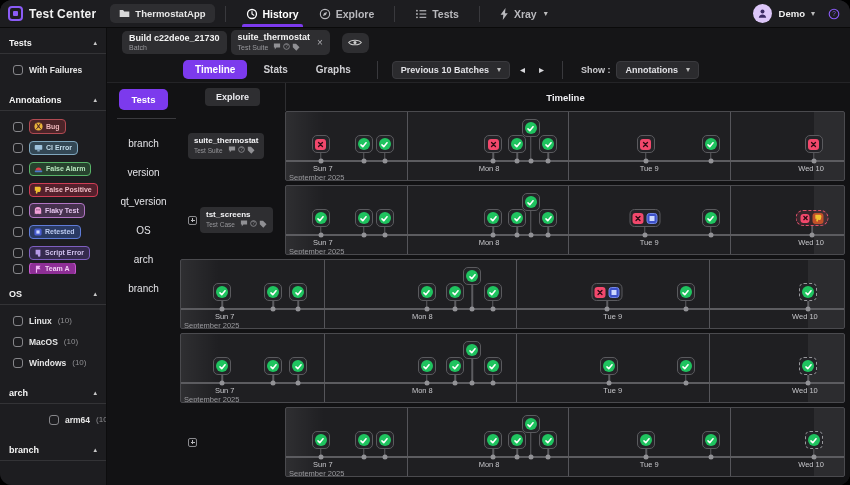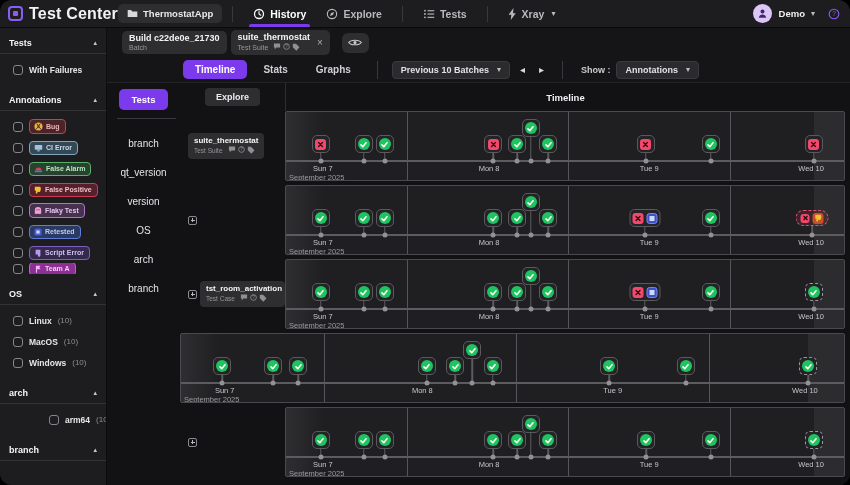--- a/index.html
+++ b/index.html
@@ -3,21 +3,21 @@
 <meta charset="utf-8">
 <style>
   * { margin:0; padding:0; box-sizing:border-box; }
   html,body { background:#000; width:850px; height:485px; font-family:"Liberation Sans","DejaVu Sans",sans-serif; }
   .window { width:850px; height:485px; background:#151517; border-radius:12px; overflow:hidden; position:relative; }
 
   
   .topbar { height:28px; background:#1d1d20; display:flex; align-items:center; padding:0 10px 0 8px; border-bottom:1px solid #0a0a0a; position:relative; }
   .logo { width:15px; height:15px; border:2px solid #8b5cf6; border-radius:4px; display:flex; align-items:center; justify-content:center; margin-right:6px; }
   .logo i { width:5px; height:5px; background:#8b5cf6; border-radius:1px; display:block; }
-  .app-title { color:#f2f2f2; font-weight:bold; font-size:16px; letter-spacing:.2px; }
+  .app-title { color:#f2f2f2; font-weight:bold; font-size:12px; letter-spacing:.2px; margin-right:14px; }
   .proj-btn { background:#2e2e31; border:none; border-radius:5px; color:#e8e8e8; font-weight:bold; font-size:9.5px; padding:4px 9px; display:flex; align-items:center; gap:5px; cursor:pointer; font-family:inherit; }
   .vsep { width:1px; height:16px; background:#39393d; margin:0 10px; }
   .nav { display:flex; align-items:center; height:100%; }
   .nav-item { display:flex; align-items:center; gap:5px; color:#b9b9bd; font-size:10.5px; font-weight:bold; padding:0 10px; height:100%; position:relative; cursor:pointer; }
   .nav-item.active { color:#ffffff; }
   .nav-underline { position:absolute; left:6px; right:6px; bottom:0; height:3px; background:#7c3aed; border-radius:2px 2px 0 0; }
   .nicon { display:flex; align-items:center; }
   .caret { font-size:8px; color:#bdbdbd; margin-left:2px; }
   .tb-right { margin-left:auto; display:flex; align-items:center; gap:7px; }
   .avatar { width:19px; height:19px; border-radius:50%; background:#dcc6f8; display:flex; align-items:center; justify-content:center; cursor:pointer; }
@@ -393,22 +393,22 @@
           <span class="caret">▾</span>
         </button>
       </div>
 
       <div class="content">
         <div class="facet-col">
           <button class="facet-btn">Tests</button>
           <div class="facet-div"></div>
           <div id="facetitems" style="margin-top: 10px;">
               <div class="facet-item">branch</div>
+              <div class="facet-item">version</div>
               <div class="facet-item">qt_version</div>
-              <div class="facet-item">version</div>
               <div class="facet-item">OS</div>
               <div class="facet-item">arch</div>
               <div class="facet-item">branch</div>
             </div>
         </div>
 
         <div class="grid">
           <div class="grid-header">
             <div class="gh-label">
               <button class="compare-btn">Explore</button>
@@ -550,20 +550,427 @@
                       </span>
                     </span>
                   </span>
                   <span class="stem" style="left:94.6%;top:40px;height:9px"></span>
                   <span class="dot" style="left:94.6%"></span>
                   <span class="marker" style="left:94.6%;top:23px">
                     <span class="m-box">
                       <span class="b-fail">
                         <svg width="7" height="7" viewBox="0 0 10 10">
                           <path d="M2.2 2.2l5.6 5.6M7.8 2.2L2.2 7.8" stroke="#2e0a14" stroke-width="1.9" stroke-linecap="round"></path>
+                        </svg>
+                      </span>
+                    </span>
+                  </span>
+                </div>
+              </div>
+              <div class="trow">
+                <div class="trow-label">
+                  <span class="expand"></span>
+                  <div class="label-box">
+                    <div class="lb-title">tst_screens</div>
+                    <div class="lb-sub">
+                      <span>Test Case</span>
+                      <span style="display:flex;gap:2px;margin-left:2px">
+                        <span><svg width="8" height="7" viewBox="0 0 10 9">
+                            <path d="M1 .5h8v5.2H4.2L2.2 8.3V5.7H1z" fill="#909094"></path>
+                          </svg></span>
+                        <span><svg width="7" height="7" viewBox="0 0 10 10">
+                            <circle cx="5" cy="5" r="4.1" fill="none" stroke="#909094" stroke-width="1.2"></circle>
+                            <text x="5" y="7.5" font-size="6.5" text-anchor="middle" fill="#909094">?</text>
+                          </svg></span>
+                        <span><svg width="8" height="8" viewBox="0 0 10 10">
+                            <path d="M1 1h4l4.4 4.4L5.4 9.8 1 5.4z" fill="#909094"></path>
+                          </svg></span>
+                      </span>
+                    </div>
+                  </div>
+                </div>
+                <div class="panel">
+                  <span class="band-left"></span>
+                  <span class="band-right"></span>
+                  <span class="gline" style="left:21.6%"></span>
+                  <span class="gline" style="left:50.5%"></span>
+                  <span class="gline" style="left:79.6%"></span>
+                  <span class="axis"></span>
+                  <span class="day" style="left:6.6%">Sun 7</span>
+                  <span class="day-sub">September 2025</span>
+                  <span class="day" style="left:36.4%">Mon 8</span>
+                  <span class="day" style="left:65.1%">Tue 9</span>
+                  <span class="day" style="left:94.1%">Wed 10</span>
+                  <span class="stem" style="left:6.25%;top:40px;height:9px"></span>
+                  <span class="dot" style="left:6.25%"></span>
+                  <span class="marker" style="left:6.25%;top:23px">
+                    <span class="m-box">
+                      <span class="b-pass">
+                        <svg width="9" height="9" viewBox="0 0 10 10">
+                          <path d="M2.2 5.4l2 2.1 3.6-4.5" fill="none" stroke="#fff" stroke-width="1.7" stroke-linecap="round" stroke-linejoin="round"></path>
+                        </svg>
+                      </span>
+                    </span>
+                  </span>
+                  <span class="stem" style="left:13.9%;top:40px;height:9px"></span>
+                  <span class="dot" style="left:13.9%"></span>
+                  <span class="marker" style="left:13.9%;top:23px">
+                    <span class="m-box">
+                      <span class="b-pass">
+                        <svg width="9" height="9" viewBox="0 0 10 10">
+                          <path d="M2.2 5.4l2 2.1 3.6-4.5" fill="none" stroke="#fff" stroke-width="1.7" stroke-linecap="round" stroke-linejoin="round"></path>
+                        </svg>
+                      </span>
+                    </span>
+                  </span>
+                  <span class="stem" style="left:17.7%;top:40px;height:9px"></span>
+                  <span class="dot" style="left:17.7%"></span>
+                  <span class="marker" style="left:17.7%;top:23px">
+                    <span class="m-box">
+                      <span class="b-pass">
+                        <svg width="9" height="9" viewBox="0 0 10 10">
+                          <path d="M2.2 5.4l2 2.1 3.6-4.5" fill="none" stroke="#fff" stroke-width="1.7" stroke-linecap="round" stroke-linejoin="round"></path>
+                        </svg>
+                      </span>
+                    </span>
+                  </span>
+                  <span class="stem" style="left:37.1%;top:40px;height:9px"></span>
+                  <span class="dot" style="left:37.1%"></span>
+                  <span class="marker" style="left:37.1%;top:23px">
+                    <span class="m-box">
+                      <span class="b-pass">
+                        <svg width="9" height="9" viewBox="0 0 10 10">
+                          <path d="M2.2 5.4l2 2.1 3.6-4.5" fill="none" stroke="#fff" stroke-width="1.7" stroke-linecap="round" stroke-linejoin="round"></path>
+                        </svg>
+                      </span>
+                    </span>
+                  </span>
+                  <span class="stem" style="left:41.4%;top:40px;height:9px"></span>
+                  <span class="dot" style="left:41.4%"></span>
+                  <span class="marker" style="left:41.4%;top:23px">
+                    <span class="m-box">
+                      <span class="b-pass">
+                        <svg width="9" height="9" viewBox="0 0 10 10">
+                          <path d="M2.2 5.4l2 2.1 3.6-4.5" fill="none" stroke="#fff" stroke-width="1.7" stroke-linecap="round" stroke-linejoin="round"></path>
+                        </svg>
+                      </span>
+                    </span>
+                  </span>
+                  <span class="stem" style="left:43.9%;top:24px;height:25px"></span>
+                  <span class="dot" style="left:43.9%"></span>
+                  <span class="marker" style="left:43.9%;top:7px">
+                    <span class="m-box">
+                      <span class="b-pass">
+                        <svg width="9" height="9" viewBox="0 0 10 10">
+                          <path d="M2.2 5.4l2 2.1 3.6-4.5" fill="none" stroke="#fff" stroke-width="1.7" stroke-linecap="round" stroke-linejoin="round"></path>
+                        </svg>
+                      </span>
+                    </span>
+                  </span>
+                  <span class="stem" style="left:47%;top:40px;height:9px"></span>
+                  <span class="dot" style="left:47%"></span>
+                  <span class="marker" style="left:47%;top:23px">
+                    <span class="m-box">
+                      <span class="b-pass">
+                        <svg width="9" height="9" viewBox="0 0 10 10">
+                          <path d="M2.2 5.4l2 2.1 3.6-4.5" fill="none" stroke="#fff" stroke-width="1.7" stroke-linecap="round" stroke-linejoin="round"></path>
+                        </svg>
+                      </span>
+                    </span>
+                  </span>
+                  <span class="stem" style="left:64.3%;top:40px;height:9px"></span>
+                  <span class="dot" style="left:64.3%"></span>
+                  <span class="marker" style="left:64.3%;top:23px">
+                    <span class="m-box">
+                      <span class="b-fail">
+                        <svg width="7" height="7" viewBox="0 0 10 10">
+                          <path d="M2.2 2.2l5.6 5.6M7.8 2.2L2.2 7.8" stroke="#2e0a14" stroke-width="1.9" stroke-linecap="round"></path>
+                        </svg>
+                      </span>
+                      <span class="b-retest">
+                        <i></i>
+                      </span>
+                    </span>
+                  </span>
+                  <span class="stem" style="left:76.1%;top:40px;height:9px"></span>
+                  <span class="dot" style="left:76.1%"></span>
+                  <span class="marker" style="left:76.1%;top:23px">
+                    <span class="m-box">
+                      <span class="b-pass">
+                        <svg width="9" height="9" viewBox="0 0 10 10">
+                          <path d="M2.2 5.4l2 2.1 3.6-4.5" fill="none" stroke="#fff" stroke-width="1.7" stroke-linecap="round" stroke-linejoin="round"></path>
+                        </svg>
+                      </span>
+                    </span>
+                  </span>
+                  <span class="stem" style="left:94.3%;top:39px;height:10px"></span>
+                  <span class="dot" style="left:94.3%"></span>
+                  <span class="marker" style="left:94.3%;top:24px">
+                    <span class="m-pill">
+                      <span class="b-fail sm">
+                        <svg width="6" height="6" viewBox="0 0 10 10">
+                          <path d="M2.2 2.2l5.6 5.6M7.8 2.2L2.2 7.8" stroke="#2e0a14" stroke-width="2.1" stroke-linecap="round"></path>
+                        </svg>
+                      </span>
+                      <span class="b-fp">
+                        <svg width="8" height="8" viewBox="0 0 10 10">
+                          <path d="M1 1h5.4c1.5 0 2.5 1 2.2 2.5L8 6.3c-.2 1-1 1.5-2 1.2l-1.5-.4-.5 2.2c-.8.8-2-.2-1.8-1.3L2.6 6H1z" fill="#f0c030"></path>
+                        </svg>
+                      </span>
+                    </span>
+                  </span>
+                </div>
+              </div>
+              <div class="trow">
+                <div class="panel">
+                  <span class="band-left"></span>
+                  <span class="band-right"></span>
+                  <span class="gline" style="left:21.6%"></span>
+                  <span class="gline" style="left:50.5%"></span>
+                  <span class="gline" style="left:79.6%"></span>
+                  <span class="axis"></span>
+                  <span class="day" style="left:6.6%">Sun 7</span>
+                  <span class="day-sub">September 2025</span>
+                  <span class="day" style="left:36.4%">Mon 8</span>
+                  <span class="day" style="left:65.1%">Tue 9</span>
+                  <span class="day" style="left:94.1%">Wed 10</span>
+                  <span class="stem" style="left:6.25%;top:40px;height:9px"></span>
+                  <span class="dot" style="left:6.25%"></span>
+                  <span class="marker" style="left:6.25%;top:23px">
+                    <span class="m-box">
+                      <span class="b-pass">
+                        <svg width="9" height="9" viewBox="0 0 10 10">
+                          <path d="M2.2 5.4l2 2.1 3.6-4.5" fill="none" stroke="#fff" stroke-width="1.7" stroke-linecap="round" stroke-linejoin="round"></path>
+                        </svg>
+                      </span>
+                    </span>
+                  </span>
+                  <span class="stem" style="left:13.9%;top:40px;height:9px"></span>
+                  <span class="dot" style="left:13.9%"></span>
+                  <span class="marker" style="left:13.9%;top:23px">
+                    <span class="m-box">
+                      <span class="b-pass">
+                        <svg width="9" height="9" viewBox="0 0 10 10">
+                          <path d="M2.2 5.4l2 2.1 3.6-4.5" fill="none" stroke="#fff" stroke-width="1.7" stroke-linecap="round" stroke-linejoin="round"></path>
+                        </svg>
+                      </span>
+                    </span>
+                  </span>
+                  <span class="stem" style="left:17.7%;top:40px;height:9px"></span>
+                  <span class="dot" style="left:17.7%"></span>
+                  <span class="marker" style="left:17.7%;top:23px">
+                    <span class="m-box">
+                      <span class="b-pass">
+                        <svg width="9" height="9" viewBox="0 0 10 10">
+                          <path d="M2.2 5.4l2 2.1 3.6-4.5" fill="none" stroke="#fff" stroke-width="1.7" stroke-linecap="round" stroke-linejoin="round"></path>
+                        </svg>
+                      </span>
+                    </span>
+                  </span>
+                  <span class="stem" style="left:37.1%;top:40px;height:9px"></span>
+                  <span class="dot" style="left:37.1%"></span>
+                  <span class="marker" style="left:37.1%;top:23px">
+                    <span class="m-box">
+                      <span class="b-pass">
+                        <svg width="9" height="9" viewBox="0 0 10 10">
+                          <path d="M2.2 5.4l2 2.1 3.6-4.5" fill="none" stroke="#fff" stroke-width="1.7" stroke-linecap="round" stroke-linejoin="round"></path>
+                        </svg>
+                      </span>
+                    </span>
+                  </span>
+                  <span class="stem" style="left:41.4%;top:40px;height:9px"></span>
+                  <span class="dot" style="left:41.4%"></span>
+                  <span class="marker" style="left:41.4%;top:23px">
+                    <span class="m-box">
+                      <span class="b-pass">
+                        <svg width="9" height="9" viewBox="0 0 10 10">
+                          <path d="M2.2 5.4l2 2.1 3.6-4.5" fill="none" stroke="#fff" stroke-width="1.7" stroke-linecap="round" stroke-linejoin="round"></path>
+                        </svg>
+                      </span>
+                    </span>
+                  </span>
+                  <span class="stem" style="left:43.9%;top:24px;height:25px"></span>
+                  <span class="dot" style="left:43.9%"></span>
+                  <span class="marker" style="left:43.9%;top:7px">
+                    <span class="m-box">
+                      <span class="b-pass">
+                        <svg width="9" height="9" viewBox="0 0 10 10">
+                          <path d="M2.2 5.4l2 2.1 3.6-4.5" fill="none" stroke="#fff" stroke-width="1.7" stroke-linecap="round" stroke-linejoin="round"></path>
+                        </svg>
+                      </span>
+                    </span>
+                  </span>
+                  <span class="stem" style="left:47%;top:40px;height:9px"></span>
+                  <span class="dot" style="left:47%"></span>
+                  <span class="marker" style="left:47%;top:23px">
+                    <span class="m-box">
+                      <span class="b-pass">
+                        <svg width="9" height="9" viewBox="0 0 10 10">
+                          <path d="M2.2 5.4l2 2.1 3.6-4.5" fill="none" stroke="#fff" stroke-width="1.7" stroke-linecap="round" stroke-linejoin="round"></path>
+                        </svg>
+                      </span>
+                    </span>
+                  </span>
+                  <span class="stem" style="left:64.3%;top:40px;height:9px"></span>
+                  <span class="dot" style="left:64.3%"></span>
+                  <span class="marker" style="left:64.3%;top:23px">
+                    <span class="m-box">
+                      <span class="b-fail">
+                        <svg width="7" height="7" viewBox="0 0 10 10">
+                          <path d="M2.2 2.2l5.6 5.6M7.8 2.2L2.2 7.8" stroke="#2e0a14" stroke-width="1.9" stroke-linecap="round"></path>
+                        </svg>
+                      </span>
+                      <span class="b-retest">
+                        <i></i>
+                      </span>
+                    </span>
+                  </span>
+                  <span class="stem" style="left:76.1%;top:40px;height:9px"></span>
+                  <span class="dot" style="left:76.1%"></span>
+                  <span class="marker" style="left:76.1%;top:23px">
+                    <span class="m-box">
+                      <span class="b-pass">
+                        <svg width="9" height="9" viewBox="0 0 10 10">
+                          <path d="M2.2 5.4l2 2.1 3.6-4.5" fill="none" stroke="#fff" stroke-width="1.7" stroke-linecap="round" stroke-linejoin="round"></path>
+                        </svg>
+                      </span>
+                    </span>
+                  </span>
+                  <span class="stem" style="left:94.6%;top:40px;height:9px"></span>
+                  <span class="dot" style="left:94.6%"></span>
+                  <span class="marker" style="left:94.6%;top:23px">
+                    <span class="m-box dashed">
+                      <span class="b-pass">
+                        <svg width="9" height="9" viewBox="0 0 10 10">
+                          <path d="M2.2 5.4l2 2.1 3.6-4.5" fill="none" stroke="#fff" stroke-width="1.7" stroke-linecap="round" stroke-linejoin="round"></path>
+                        </svg>
+                      </span>
+                    </span>
+                  </span>
+                </div>
+              </div>
+              <div class="trow">
+                <div class="panel">
+                  <span class="band-left"></span>
+                  <span class="band-right"></span>
+                  <span class="gline" style="left:21.6%"></span>
+                  <span class="gline" style="left:50.5%"></span>
+                  <span class="gline" style="left:79.6%"></span>
+                  <span class="axis"></span>
+                  <span class="day" style="left:6.6%">Sun 7</span>
+                  <span class="day-sub">September 2025</span>
+                  <span class="day" style="left:36.4%">Mon 8</span>
+                  <span class="day" style="left:65.1%">Tue 9</span>
+                  <span class="day" style="left:94.1%">Wed 10</span>
+                  <span class="stem" style="left:6.25%;top:40px;height:9px"></span>
+                  <span class="dot" style="left:6.25%"></span>
+                  <span class="marker" style="left:6.25%;top:23px">
+                    <span class="m-box">
+                      <span class="b-pass">
+                        <svg width="9" height="9" viewBox="0 0 10 10">
+                          <path d="M2.2 5.4l2 2.1 3.6-4.5" fill="none" stroke="#fff" stroke-width="1.7" stroke-linecap="round" stroke-linejoin="round"></path>
+                        </svg>
+                      </span>
+                    </span>
+                  </span>
+                  <span class="stem" style="left:13.9%;top:40px;height:9px"></span>
+                  <span class="dot" style="left:13.9%"></span>
+                  <span class="marker" style="left:13.9%;top:23px">
+                    <span class="m-box">
+                      <span class="b-pass">
+                        <svg width="9" height="9" viewBox="0 0 10 10">
+                          <path d="M2.2 5.4l2 2.1 3.6-4.5" fill="none" stroke="#fff" stroke-width="1.7" stroke-linecap="round" stroke-linejoin="round"></path>
+                        </svg>
+                      </span>
+                    </span>
+                  </span>
+                  <span class="stem" style="left:17.7%;top:40px;height:9px"></span>
+                  <span class="dot" style="left:17.7%"></span>
+                  <span class="marker" style="left:17.7%;top:23px">
+                    <span class="m-box">
+                      <span class="b-pass">
+                        <svg width="9" height="9" viewBox="0 0 10 10">
+                          <path d="M2.2 5.4l2 2.1 3.6-4.5" fill="none" stroke="#fff" stroke-width="1.7" stroke-linecap="round" stroke-linejoin="round"></path>
+                        </svg>
+                      </span>
+                    </span>
+                  </span>
+                  <span class="stem" style="left:37.1%;top:40px;height:9px"></span>
+                  <span class="dot" style="left:37.1%"></span>
+                  <span class="marker" style="left:37.1%;top:23px">
+                    <span class="m-box">
+                      <span class="b-pass">
+                        <svg width="9" height="9" viewBox="0 0 10 10">
+                          <path d="M2.2 5.4l2 2.1 3.6-4.5" fill="none" stroke="#fff" stroke-width="1.7" stroke-linecap="round" stroke-linejoin="round"></path>
+                        </svg>
+                      </span>
+                    </span>
+                  </span>
+                  <span class="stem" style="left:41.4%;top:40px;height:9px"></span>
+                  <span class="dot" style="left:41.4%"></span>
+                  <span class="marker" style="left:41.4%;top:23px">
+                    <span class="m-box">
+                      <span class="b-pass">
+                        <svg width="9" height="9" viewBox="0 0 10 10">
+                          <path d="M2.2 5.4l2 2.1 3.6-4.5" fill="none" stroke="#fff" stroke-width="1.7" stroke-linecap="round" stroke-linejoin="round"></path>
+                        </svg>
+                      </span>
+                    </span>
+                  </span>
+                  <span class="stem" style="left:43.9%;top:24px;height:25px"></span>
+                  <span class="dot" style="left:43.9%"></span>
+                  <span class="marker" style="left:43.9%;top:7px">
+                    <span class="m-box">
+                      <span class="b-pass">
+                        <svg width="9" height="9" viewBox="0 0 10 10">
+                          <path d="M2.2 5.4l2 2.1 3.6-4.5" fill="none" stroke="#fff" stroke-width="1.7" stroke-linecap="round" stroke-linejoin="round"></path>
+                        </svg>
+                      </span>
+                    </span>
+                  </span>
+                  <span class="stem" style="left:47%;top:40px;height:9px"></span>
+                  <span class="dot" style="left:47%"></span>
+                  <span class="marker" style="left:47%;top:23px">
+                    <span class="m-box">
+                      <span class="b-pass">
+                        <svg width="9" height="9" viewBox="0 0 10 10">
+                          <path d="M2.2 5.4l2 2.1 3.6-4.5" fill="none" stroke="#fff" stroke-width="1.7" stroke-linecap="round" stroke-linejoin="round"></path>
+                        </svg>
+                      </span>
+                    </span>
+                  </span>
+                  <span class="stem" style="left:64.6%;top:40px;height:9px"></span>
+                  <span class="dot" style="left:64.6%"></span>
+                  <span class="marker" style="left:64.6%;top:23px">
+                    <span class="m-box">
+                      <span class="b-pass">
+                        <svg width="9" height="9" viewBox="0 0 10 10">
+                          <path d="M2.2 5.4l2 2.1 3.6-4.5" fill="none" stroke="#fff" stroke-width="1.7" stroke-linecap="round" stroke-linejoin="round"></path>
+                        </svg>
+                      </span>
+                    </span>
+                  </span>
+                  <span class="stem" style="left:76.1%;top:40px;height:9px"></span>
+                  <span class="dot" style="left:76.1%"></span>
+                  <span class="marker" style="left:76.1%;top:23px">
+                    <span class="m-box">
+                      <span class="b-pass">
+                        <svg width="9" height="9" viewBox="0 0 10 10">
+                          <path d="M2.2 5.4l2 2.1 3.6-4.5" fill="none" stroke="#fff" stroke-width="1.7" stroke-linecap="round" stroke-linejoin="round"></path>
+                        </svg>
+                      </span>
+                    </span>
+                  </span>
+                  <span class="stem" style="left:94.6%;top:40px;height:9px"></span>
+                  <span class="dot" style="left:94.6%"></span>
+                  <span class="marker" style="left:94.6%;top:23px">
+                    <span class="m-box dashed">
+                      <span class="b-pass">
+                        <svg width="9" height="9" viewBox="0 0 10 10">
+                          <path d="M2.2 5.4l2 2.1 3.6-4.5" fill="none" stroke="#fff" stroke-width="1.7" stroke-linecap="round" stroke-linejoin="round"></path>
                         </svg>
                       </span>
                     </span>
                   </span>
                 </div>
               </div>
               <div class="trow">
                 <div class="trow-label">
                   <span class="expand"></span>
                 </div>
@@ -649,185 +1056,28 @@
                   <span class="dot" style="left:47%"></span>
                   <span class="marker" style="left:47%;top:23px">
                     <span class="m-box">
                       <span class="b-pass">
                         <svg width="9" height="9" viewBox="0 0 10 10">
                           <path d="M2.2 5.4l2 2.1 3.6-4.5" fill="none" stroke="#fff" stroke-width="1.7" stroke-linecap="round" stroke-linejoin="round"></path>
                         </svg>
                       </span>
                     </span>
                   </span>
-                  <span class="stem" style="left:64.3%;top:40px;height:9px"></span>
-                  <span class="dot" style="left:64.3%"></span>
-                  <span class="marker" style="left:64.3%;top:23px">
-                    <span class="m-box">
-                      <span class="b-fail">
-                        <svg width="7" height="7" viewBox="0 0 10 10">
-                          <path d="M2.2 2.2l5.6 5.6M7.8 2.2L2.2 7.8" stroke="#2e0a14" stroke-width="1.9" stroke-linecap="round"></path>
-                        </svg>
-                      </span>
-                      <span class="b-retest">
-                        <i></i>
-                      </span>
-                    </span>
-                  </span>
-                  <span class="stem" style="left:76.1%;top:40px;height:9px"></span>
-                  <span class="dot" style="left:76.1%"></span>
-                  <span class="marker" style="left:76.1%;top:23px">
-                    <span class="m-box">
-                      <span class="b-pass">
-                        <svg width="9" height="9" viewBox="0 0 10 10">
-                          <path d="M2.2 5.4l2 2.1 3.6-4.5" fill="none" stroke="#fff" stroke-width="1.7" stroke-linecap="round" stroke-linejoin="round"></path>
-                        </svg>
-                      </span>
-                    </span>
-                  </span>
-                  <span class="stem" style="left:94.3%;top:39px;height:10px"></span>
-                  <span class="dot" style="left:94.3%"></span>
-                  <span class="marker" style="left:94.3%;top:24px">
-                    <span class="m-pill">
-                      <span class="b-fail sm">
-                        <svg width="6" height="6" viewBox="0 0 10 10">
-                          <path d="M2.2 2.2l5.6 5.6M7.8 2.2L2.2 7.8" stroke="#2e0a14" stroke-width="2.1" stroke-linecap="round"></path>
-                        </svg>
-                      </span>
-                      <span class="b-fp">
-                        <svg width="8" height="8" viewBox="0 0 10 10">
-                          <path d="M1 1h5.4c1.5 0 2.5 1 2.2 2.5L8 6.3c-.2 1-1 1.5-2 1.2l-1.5-.4-.5 2.2c-.8.8-2-.2-1.8-1.3L2.6 6H1z" fill="#f0c030"></path>
-                        </svg>
-                      </span>
-                    </span>
-                  </span>
-                </div>
-              </div>
-              <div class="trow">
-                <div class="trow-label">
-                  <span class="expand"></span>
-                  <div class="label-box">
-                    <div class="lb-title">tst_room_activation</div>
-                    <div class="lb-sub">
-                      <span>Test Case</span>
-                      <span style="display:flex;gap:2px;margin-left:2px">
-                        <span><svg width="8" height="7" viewBox="0 0 10 9">
-                            <path d="M1 .5h8v5.2H4.2L2.2 8.3V5.7H1z" fill="#909094"></path>
-                          </svg></span>
-                        <span><svg width="7" height="7" viewBox="0 0 10 10">
-                            <circle cx="5" cy="5" r="4.1" fill="none" stroke="#909094" stroke-width="1.2"></circle>
-                            <text x="5" y="7.5" font-size="6.5" text-anchor="middle" fill="#909094">?</text>
-                          </svg></span>
-                        <span><svg width="8" height="8" viewBox="0 0 10 10">
-                            <path d="M1 1h4l4.4 4.4L5.4 9.8 1 5.4z" fill="#909094"></path>
-                          </svg></span>
-                      </span>
-                    </div>
-                  </div>
-                </div>
-                <div class="panel">
-                  <span class="band-left"></span>
-                  <span class="band-right"></span>
-                  <span class="gline" style="left:21.6%"></span>
-                  <span class="gline" style="left:50.5%"></span>
-                  <span class="gline" style="left:79.6%"></span>
-                  <span class="axis"></span>
-                  <span class="day" style="left:6.6%">Sun 7</span>
-                  <span class="day-sub">September 2025</span>
-                  <span class="day" style="left:36.4%">Mon 8</span>
-                  <span class="day" style="left:65.1%">Tue 9</span>
-                  <span class="day" style="left:94.1%">Wed 10</span>
-                  <span class="stem" style="left:6.25%;top:40px;height:9px"></span>
-                  <span class="dot" style="left:6.25%"></span>
-                  <span class="marker" style="left:6.25%;top:23px">
-                    <span class="m-box">
-                      <span class="b-pass">
-                        <svg width="9" height="9" viewBox="0 0 10 10">
-                          <path d="M2.2 5.4l2 2.1 3.6-4.5" fill="none" stroke="#fff" stroke-width="1.7" stroke-linecap="round" stroke-linejoin="round"></path>
-                        </svg>
-                      </span>
-                    </span>
-                  </span>
-                  <span class="stem" style="left:13.9%;top:40px;height:9px"></span>
-                  <span class="dot" style="left:13.9%"></span>
-                  <span class="marker" style="left:13.9%;top:23px">
-                    <span class="m-box">
-                      <span class="b-pass">
-                        <svg width="9" height="9" viewBox="0 0 10 10">
-                          <path d="M2.2 5.4l2 2.1 3.6-4.5" fill="none" stroke="#fff" stroke-width="1.7" stroke-linecap="round" stroke-linejoin="round"></path>
-                        </svg>
-                      </span>
-                    </span>
-                  </span>
-                  <span class="stem" style="left:17.7%;top:40px;height:9px"></span>
-                  <span class="dot" style="left:17.7%"></span>
-                  <span class="marker" style="left:17.7%;top:23px">
-                    <span class="m-box">
-                      <span class="b-pass">
-                        <svg width="9" height="9" viewBox="0 0 10 10">
-                          <path d="M2.2 5.4l2 2.1 3.6-4.5" fill="none" stroke="#fff" stroke-width="1.7" stroke-linecap="round" stroke-linejoin="round"></path>
-                        </svg>
-                      </span>
-                    </span>
-                  </span>
-                  <span class="stem" style="left:37.1%;top:40px;height:9px"></span>
-                  <span class="dot" style="left:37.1%"></span>
-                  <span class="marker" style="left:37.1%;top:23px">
-                    <span class="m-box">
-                      <span class="b-pass">
-                        <svg width="9" height="9" viewBox="0 0 10 10">
-                          <path d="M2.2 5.4l2 2.1 3.6-4.5" fill="none" stroke="#fff" stroke-width="1.7" stroke-linecap="round" stroke-linejoin="round"></path>
-                        </svg>
-                      </span>
-                    </span>
-                  </span>
-                  <span class="stem" style="left:41.4%;top:40px;height:9px"></span>
-                  <span class="dot" style="left:41.4%"></span>
-                  <span class="marker" style="left:41.4%;top:23px">
-                    <span class="m-box">
-                      <span class="b-pass">
-                        <svg width="9" height="9" viewBox="0 0 10 10">
-                          <path d="M2.2 5.4l2 2.1 3.6-4.5" fill="none" stroke="#fff" stroke-width="1.7" stroke-linecap="round" stroke-linejoin="round"></path>
-                        </svg>
-                      </span>
-                    </span>
-                  </span>
-                  <span class="stem" style="left:43.9%;top:24px;height:25px"></span>
-                  <span class="dot" style="left:43.9%"></span>
-                  <span class="marker" style="left:43.9%;top:7px">
-                    <span class="m-box">
-                      <span class="b-pass">
-                        <svg width="9" height="9" viewBox="0 0 10 10">
-                          <path d="M2.2 5.4l2 2.1 3.6-4.5" fill="none" stroke="#fff" stroke-width="1.7" stroke-linecap="round" stroke-linejoin="round"></path>
-                        </svg>
-                      </span>
-                    </span>
-                  </span>
-                  <span class="stem" style="left:47%;top:40px;height:9px"></span>
-                  <span class="dot" style="left:47%"></span>
-                  <span class="marker" style="left:47%;top:23px">
-                    <span class="m-box">
-                      <span class="b-pass">
-                        <svg width="9" height="9" viewBox="0 0 10 10">
-                          <path d="M2.2 5.4l2 2.1 3.6-4.5" fill="none" stroke="#fff" stroke-width="1.7" stroke-linecap="round" stroke-linejoin="round"></path>
-                        </svg>
-                      </span>
-                    </span>
-                  </span>
-                  <span class="stem" style="left:64.3%;top:40px;height:9px"></span>
-                  <span class="dot" style="left:64.3%"></span>
-                  <span class="marker" style="left:64.3%;top:23px">
-                    <span class="m-box">
-                      <span class="b-fail">
-                        <svg width="7" height="7" viewBox="0 0 10 10">
-                          <path d="M2.2 2.2l5.6 5.6M7.8 2.2L2.2 7.8" stroke="#2e0a14" stroke-width="1.9" stroke-linecap="round"></path>
-                        </svg>
-                      </span>
-                      <span class="b-retest">
-                        <i></i>
+                  <span class="stem" style="left:64.6%;top:40px;height:9px"></span>
+                  <span class="dot" style="left:64.6%"></span>
+                  <span class="marker" style="left:64.6%;top:23px">
+                    <span class="m-box">
+                      <span class="b-pass">
+                        <svg width="9" height="9" viewBox="0 0 10 10">
+                          <path d="M2.2 5.4l2 2.1 3.6-4.5" fill="none" stroke="#fff" stroke-width="1.7" stroke-linecap="round" stroke-linejoin="round"></path>
+                        </svg>
                       </span>
                     </span>
                   </span>
                   <span class="stem" style="left:76.1%;top:40px;height:9px"></span>
                   <span class="dot" style="left:76.1%"></span>
                   <span class="marker" style="left:76.1%;top:23px">
                     <span class="m-box">
                       <span class="b-pass">
                         <svg width="9" height="9" viewBox="0 0 10 10">
                           <path d="M2.2 5.4l2 2.1 3.6-4.5" fill="none" stroke="#fff" stroke-width="1.7" stroke-linecap="round" stroke-linejoin="round"></path>
@@ -841,271 +1091,18 @@
                     <span class="m-box dashed">
                       <span class="b-pass">
                         <svg width="9" height="9" viewBox="0 0 10 10">
                           <path d="M2.2 5.4l2 2.1 3.6-4.5" fill="none" stroke="#fff" stroke-width="1.7" stroke-linecap="round" stroke-linejoin="round"></path>
                         </svg>
                       </span>
                     </span>
                   </span>
                 </div>
               </div>
-              <div class="trow">
-                <div class="panel">
-                  <span class="band-left"></span>
-                  <span class="band-right"></span>
-                  <span class="gline" style="left:21.6%"></span>
-                  <span class="gline" style="left:50.5%"></span>
-                  <span class="gline" style="left:79.6%"></span>
-                  <span class="axis"></span>
-                  <span class="day" style="left:6.6%">Sun 7</span>
-                  <span class="day-sub">September 2025</span>
-                  <span class="day" style="left:36.4%">Mon 8</span>
-                  <span class="day" style="left:65.1%">Tue 9</span>
-                  <span class="day" style="left:94.1%">Wed 10</span>
-                  <span class="stem" style="left:6.25%;top:40px;height:9px"></span>
-                  <span class="dot" style="left:6.25%"></span>
-                  <span class="marker" style="left:6.25%;top:23px">
-                    <span class="m-box">
-                      <span class="b-pass">
-                        <svg width="9" height="9" viewBox="0 0 10 10">
-                          <path d="M2.2 5.4l2 2.1 3.6-4.5" fill="none" stroke="#fff" stroke-width="1.7" stroke-linecap="round" stroke-linejoin="round"></path>
-                        </svg>
-                      </span>
-                    </span>
-                  </span>
-                  <span class="stem" style="left:13.9%;top:40px;height:9px"></span>
-                  <span class="dot" style="left:13.9%"></span>
-                  <span class="marker" style="left:13.9%;top:23px">
-                    <span class="m-box">
-                      <span class="b-pass">
-                        <svg width="9" height="9" viewBox="0 0 10 10">
-                          <path d="M2.2 5.4l2 2.1 3.6-4.5" fill="none" stroke="#fff" stroke-width="1.7" stroke-linecap="round" stroke-linejoin="round"></path>
-                        </svg>
-                      </span>
-                    </span>
-                  </span>
-                  <span class="stem" style="left:17.7%;top:40px;height:9px"></span>
-                  <span class="dot" style="left:17.7%"></span>
-                  <span class="marker" style="left:17.7%;top:23px">
-                    <span class="m-box">
-                      <span class="b-pass">
-                        <svg width="9" height="9" viewBox="0 0 10 10">
-                          <path d="M2.2 5.4l2 2.1 3.6-4.5" fill="none" stroke="#fff" stroke-width="1.7" stroke-linecap="round" stroke-linejoin="round"></path>
-                        </svg>
-                      </span>
-                    </span>
-                  </span>
-                  <span class="stem" style="left:37.1%;top:40px;height:9px"></span>
-                  <span class="dot" style="left:37.1%"></span>
-                  <span class="marker" style="left:37.1%;top:23px">
-                    <span class="m-box">
-                      <span class="b-pass">
-                        <svg width="9" height="9" viewBox="0 0 10 10">
-                          <path d="M2.2 5.4l2 2.1 3.6-4.5" fill="none" stroke="#fff" stroke-width="1.7" stroke-linecap="round" stroke-linejoin="round"></path>
-                        </svg>
-                      </span>
-                    </span>
-                  </span>
-                  <span class="stem" style="left:41.4%;top:40px;height:9px"></span>
-                  <span class="dot" style="left:41.4%"></span>
-                  <span class="marker" style="left:41.4%;top:23px">
-                    <span class="m-box">
-                      <span class="b-pass">
-                        <svg width="9" height="9" viewBox="0 0 10 10">
-                          <path d="M2.2 5.4l2 2.1 3.6-4.5" fill="none" stroke="#fff" stroke-width="1.7" stroke-linecap="round" stroke-linejoin="round"></path>
-                        </svg>
-                      </span>
-                    </span>
-                  </span>
-                  <span class="stem" style="left:43.9%;top:24px;height:25px"></span>
-                  <span class="dot" style="left:43.9%"></span>
-                  <span class="marker" style="left:43.9%;top:7px">
-                    <span class="m-box">
-                      <span class="b-pass">
-                        <svg width="9" height="9" viewBox="0 0 10 10">
-                          <path d="M2.2 5.4l2 2.1 3.6-4.5" fill="none" stroke="#fff" stroke-width="1.7" stroke-linecap="round" stroke-linejoin="round"></path>
-                        </svg>
-                      </span>
-                    </span>
-                  </span>
-                  <span class="stem" style="left:47%;top:40px;height:9px"></span>
-                  <span class="dot" style="left:47%"></span>
-                  <span class="marker" style="left:47%;top:23px">
-                    <span class="m-box">
-                      <span class="b-pass">
-                        <svg width="9" height="9" viewBox="0 0 10 10">
-                          <path d="M2.2 5.4l2 2.1 3.6-4.5" fill="none" stroke="#fff" stroke-width="1.7" stroke-linecap="round" stroke-linejoin="round"></path>
-                        </svg>
-                      </span>
-                    </span>
-                  </span>
-                  <span class="stem" style="left:64.6%;top:40px;height:9px"></span>
-                  <span class="dot" style="left:64.6%"></span>
-                  <span class="marker" style="left:64.6%;top:23px">
-                    <span class="m-box">
-                      <span class="b-pass">
-                        <svg width="9" height="9" viewBox="0 0 10 10">
-                          <path d="M2.2 5.4l2 2.1 3.6-4.5" fill="none" stroke="#fff" stroke-width="1.7" stroke-linecap="round" stroke-linejoin="round"></path>
-                        </svg>
-                      </span>
-                    </span>
-                  </span>
-                  <span class="stem" style="left:76.1%;top:40px;height:9px"></span>
-                  <span class="dot" style="left:76.1%"></span>
-                  <span class="marker" style="left:76.1%;top:23px">
-                    <span class="m-box">
-                      <span class="b-pass">
-                        <svg width="9" height="9" viewBox="0 0 10 10">
-                          <path d="M2.2 5.4l2 2.1 3.6-4.5" fill="none" stroke="#fff" stroke-width="1.7" stroke-linecap="round" stroke-linejoin="round"></path>
-                        </svg>
-                      </span>
-                    </span>
-                  </span>
-                  <span class="stem" style="left:94.6%;top:40px;height:9px"></span>
-                  <span class="dot" style="left:94.6%"></span>
-                  <span class="marker" style="left:94.6%;top:23px">
-                    <span class="m-box dashed">
-                      <span class="b-pass">
-                        <svg width="9" height="9" viewBox="0 0 10 10">
-                          <path d="M2.2 5.4l2 2.1 3.6-4.5" fill="none" stroke="#fff" stroke-width="1.7" stroke-linecap="round" stroke-linejoin="round"></path>
-                        </svg>
-                      </span>
-                    </span>
-                  </span>
-                </div>
-              </div>
-              <div class="trow">
-                <div class="trow-label">
-                  <span class="expand"></span>
-                </div>
-                <div class="panel">
-                  <span class="band-left"></span>
-                  <span class="band-right"></span>
-                  <span class="gline" style="left:21.6%"></span>
-                  <span class="gline" style="left:50.5%"></span>
-                  <span class="gline" style="left:79.6%"></span>
-                  <span class="axis"></span>
-                  <span class="day" style="left:6.6%">Sun 7</span>
-                  <span class="day-sub">September 2025</span>
-                  <span class="day" style="left:36.4%">Mon 8</span>
-                  <span class="day" style="left:65.1%">Tue 9</span>
-                  <span class="day" style="left:94.1%">Wed 10</span>
-                  <span class="stem" style="left:6.25%;top:40px;height:9px"></span>
-                  <span class="dot" style="left:6.25%"></span>
-                  <span class="marker" style="left:6.25%;top:23px">
-                    <span class="m-box">
-                      <span class="b-pass">
-                        <svg width="9" height="9" viewBox="0 0 10 10">
-                          <path d="M2.2 5.4l2 2.1 3.6-4.5" fill="none" stroke="#fff" stroke-width="1.7" stroke-linecap="round" stroke-linejoin="round"></path>
-                        </svg>
-                      </span>
-                    </span>
-                  </span>
-                  <span class="stem" style="left:13.9%;top:40px;height:9px"></span>
-                  <span class="dot" style="left:13.9%"></span>
-                  <span class="marker" style="left:13.9%;top:23px">
-                    <span class="m-box">
-                      <span class="b-pass">
-                        <svg width="9" height="9" viewBox="0 0 10 10">
-                          <path d="M2.2 5.4l2 2.1 3.6-4.5" fill="none" stroke="#fff" stroke-width="1.7" stroke-linecap="round" stroke-linejoin="round"></path>
-                        </svg>
-                      </span>
-                    </span>
-                  </span>
-                  <span class="stem" style="left:17.7%;top:40px;height:9px"></span>
-                  <span class="dot" style="left:17.7%"></span>
-                  <span class="marker" style="left:17.7%;top:23px">
-                    <span class="m-box">
-                      <span class="b-pass">
-                        <svg width="9" height="9" viewBox="0 0 10 10">
-                          <path d="M2.2 5.4l2 2.1 3.6-4.5" fill="none" stroke="#fff" stroke-width="1.7" stroke-linecap="round" stroke-linejoin="round"></path>
-                        </svg>
-                      </span>
-                    </span>
-                  </span>
-                  <span class="stem" style="left:37.1%;top:40px;height:9px"></span>
-                  <span class="dot" style="left:37.1%"></span>
-                  <span class="marker" style="left:37.1%;top:23px">
-                    <span class="m-box">
-                      <span class="b-pass">
-                        <svg width="9" height="9" viewBox="0 0 10 10">
-                          <path d="M2.2 5.4l2 2.1 3.6-4.5" fill="none" stroke="#fff" stroke-width="1.7" stroke-linecap="round" stroke-linejoin="round"></path>
-                        </svg>
-                      </span>
-                    </span>
-                  </span>
-                  <span class="stem" style="left:41.4%;top:40px;height:9px"></span>
-                  <span class="dot" style="left:41.4%"></span>
-                  <span class="marker" style="left:41.4%;top:23px">
-                    <span class="m-box">
-                      <span class="b-pass">
-                        <svg width="9" height="9" viewBox="0 0 10 10">
-                          <path d="M2.2 5.4l2 2.1 3.6-4.5" fill="none" stroke="#fff" stroke-width="1.7" stroke-linecap="round" stroke-linejoin="round"></path>
-                        </svg>
-                      </span>
-                    </span>
-                  </span>
-                  <span class="stem" style="left:43.9%;top:24px;height:25px"></span>
-                  <span class="dot" style="left:43.9%"></span>
-                  <span class="marker" style="left:43.9%;top:7px">
-                    <span class="m-box">
-                      <span class="b-pass">
-                        <svg width="9" height="9" viewBox="0 0 10 10">
-                          <path d="M2.2 5.4l2 2.1 3.6-4.5" fill="none" stroke="#fff" stroke-width="1.7" stroke-linecap="round" stroke-linejoin="round"></path>
-                        </svg>
-                      </span>
-                    </span>
-                  </span>
-                  <span class="stem" style="left:47%;top:40px;height:9px"></span>
-                  <span class="dot" style="left:47%"></span>
-                  <span class="marker" style="left:47%;top:23px">
-                    <span class="m-box">
-                      <span class="b-pass">
-                        <svg width="9" height="9" viewBox="0 0 10 10">
-                          <path d="M2.2 5.4l2 2.1 3.6-4.5" fill="none" stroke="#fff" stroke-width="1.7" stroke-linecap="round" stroke-linejoin="round"></path>
-                        </svg>
-                      </span>
-                    </span>
-                  </span>
-                  <span class="stem" style="left:64.6%;top:40px;height:9px"></span>
-                  <span class="dot" style="left:64.6%"></span>
-                  <span class="marker" style="left:64.6%;top:23px">
-                    <span class="m-box">
-                      <span class="b-pass">
-                        <svg width="9" height="9" viewBox="0 0 10 10">
-                          <path d="M2.2 5.4l2 2.1 3.6-4.5" fill="none" stroke="#fff" stroke-width="1.7" stroke-linecap="round" stroke-linejoin="round"></path>
-                        </svg>
-                      </span>
-                    </span>
-                  </span>
-                  <span class="stem" style="left:76.1%;top:40px;height:9px"></span>
-                  <span class="dot" style="left:76.1%"></span>
-                  <span class="marker" style="left:76.1%;top:23px">
-                    <span class="m-box">
-                      <span class="b-pass">
-                        <svg width="9" height="9" viewBox="0 0 10 10">
-                          <path d="M2.2 5.4l2 2.1 3.6-4.5" fill="none" stroke="#fff" stroke-width="1.7" stroke-linecap="round" stroke-linejoin="round"></path>
-                        </svg>
-                      </span>
-                    </span>
-                  </span>
-                  <span class="stem" style="left:94.6%;top:40px;height:9px"></span>
-                  <span class="dot" style="left:94.6%"></span>
-                  <span class="marker" style="left:94.6%;top:23px">
-                    <span class="m-box dashed">
-                      <span class="b-pass">
-                        <svg width="9" height="9" viewBox="0 0 10 10">
-                          <path d="M2.2 5.4l2 2.1 3.6-4.5" fill="none" stroke="#fff" stroke-width="1.7" stroke-linecap="round" stroke-linejoin="round"></path>
-                        </svg>
-                      </span>
-                    </span>
-                  </span>
-                </div>
-              </div>
             </div>
         </div>
       </div>
     </div>
   </div>
 </div>
 
 </body></html>

